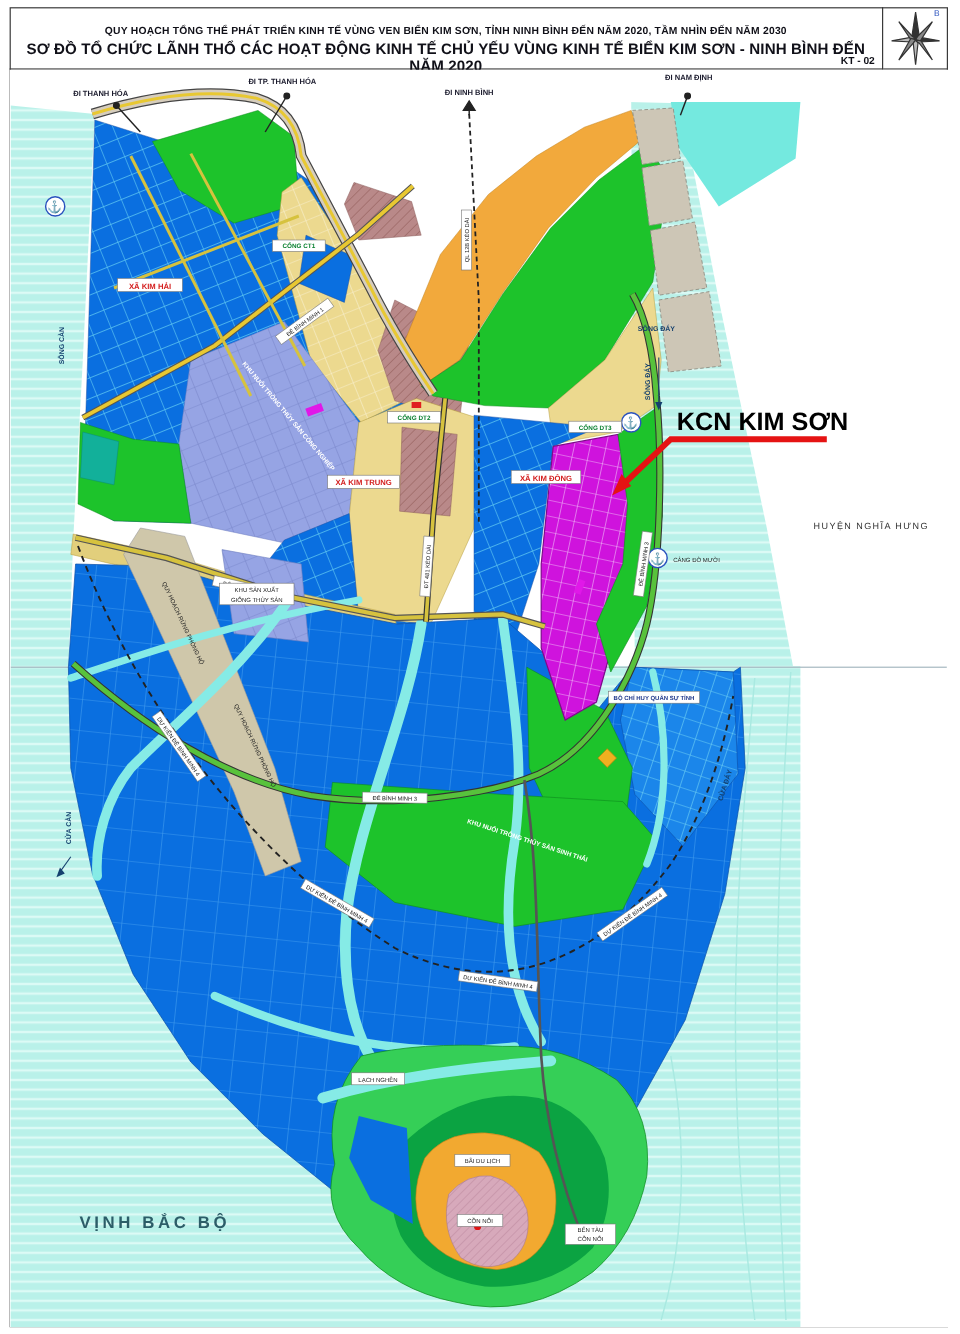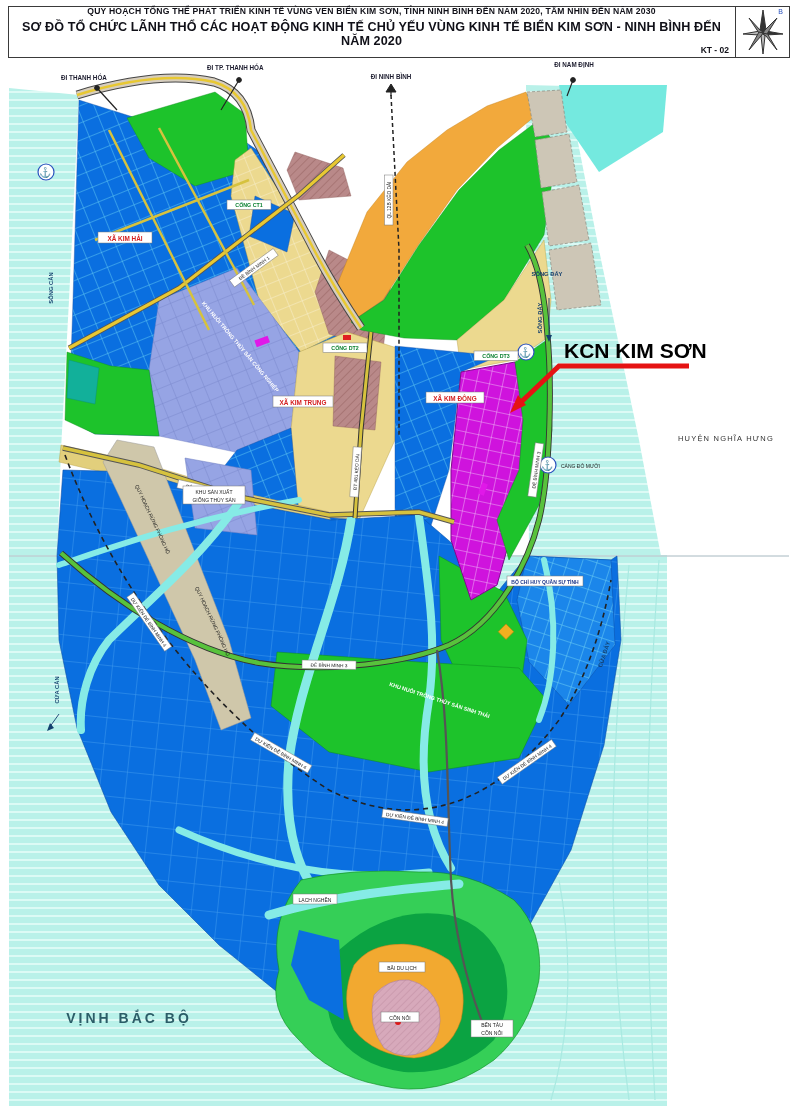--- a/index.html
+++ b/index.html
@@ -2,21 +2,21 @@
 <html><head>
 <meta charset="utf-8">
 <style>
   html,body{margin:0;padding:0;background:#fff;width:800px;height:1112px;
     font-family:"Liberation Sans",sans-serif;position:relative;overflow:hidden;}
   #frame{position:absolute;left:8px;top:6px;width:782px;height:1100px;
     border:1.3px solid #3a3a3a;box-sizing:border-box;}
   #header{position:absolute;left:8px;top:6px;width:728px;height:52px;
     border-right:1.3px solid #3a3a3a;border-bottom:1.3px solid #3a3a3a;
     box-sizing:border-box;text-align:center;color:#101018;}
-  #header .l1{margin-top:0;font-size:8.6px;font-weight:bold;letter-spacing:.2px;}
+  #header .l1{margin-top:14px;font-size:8.6px;font-weight:bold;letter-spacing:.2px;}
   #header .l2{margin-top:4px;font-size:12.6px;font-weight:bold;letter-spacing:.1px;}
   #sheet{position:absolute;right:6px;bottom:2px;font-size:8.5px;font-weight:bold;margin-top:40px;}
   #compassbox{position:absolute;left:736px;top:6px;width:54px;height:52px;
     border-bottom:1.3px solid #3a3a3a;box-sizing:border-box;}
   #compassbox .north{position:absolute;right:7px;top:2px;font-size:7px;color:#2a52be;}
   svg{position:absolute;}
   #map{left:8px;top:58px;}
   text{font-family:"Liberation Sans",sans-serif;}
   .t-dir{font-size:6.3px;font-weight:bold;fill:#1c1c2e;}
   .t-xa{font-size:6.4px;font-weight:bold;fill:#d42020;}

